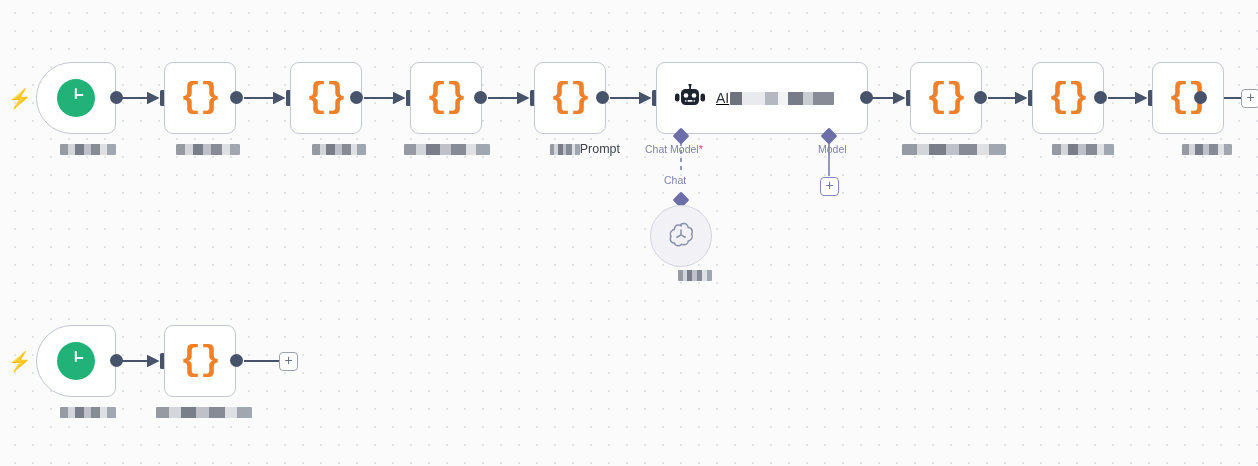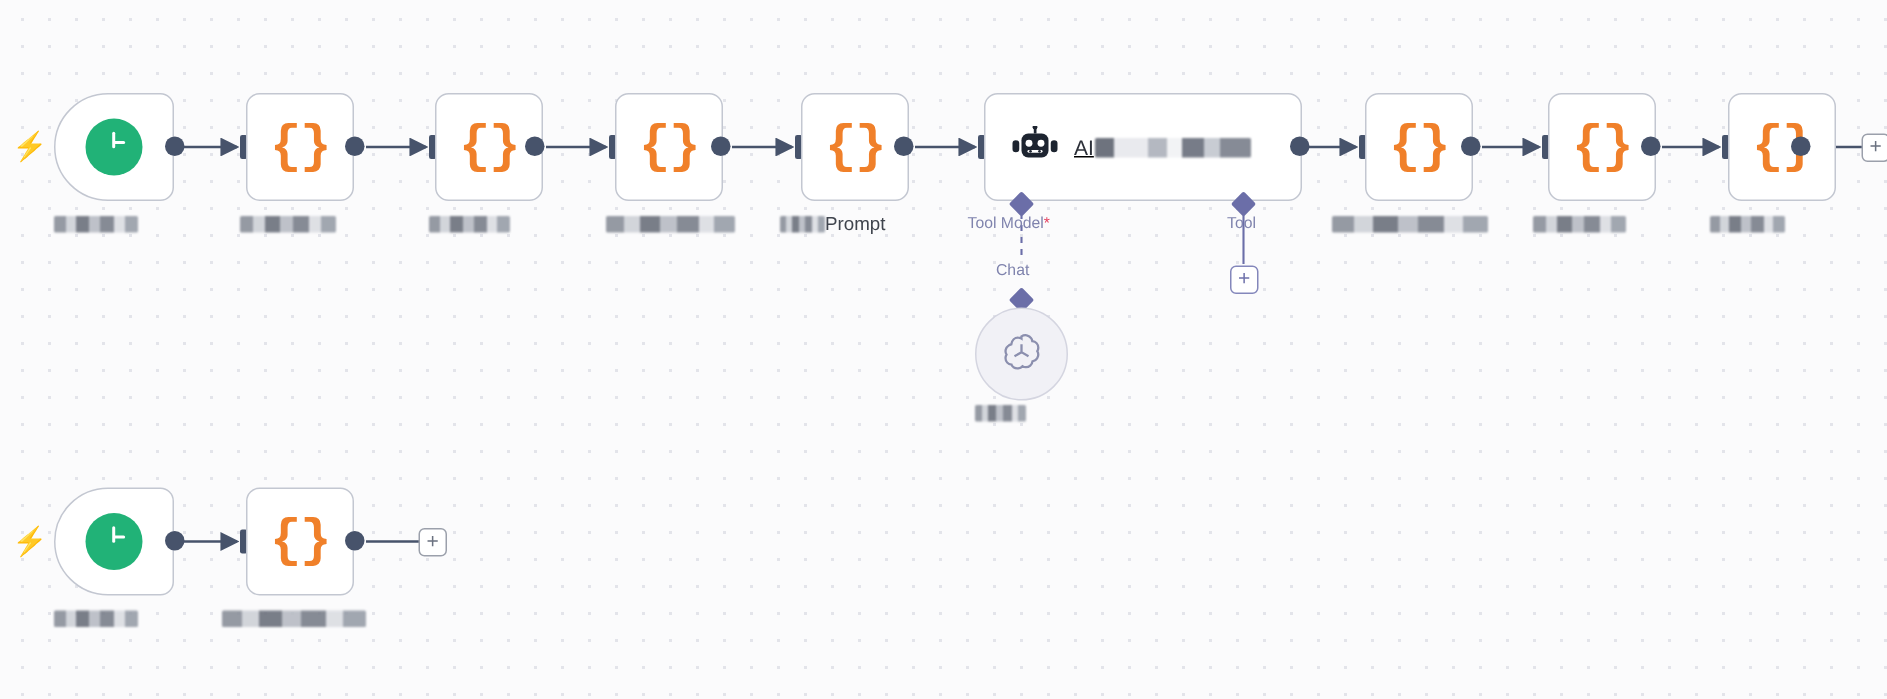--- a/index.html
+++ b/index.html
@@ -105,21 +105,21 @@
     font-size: 19px;
     line-height: 1;
   }
 
   
   .node-label {
     position: absolute;
     font-size: 12.5px;
     color: #3f444d;
     white-space: nowrap;
-    text-align: left;
+    text-align: right;
     line-height: 14px;
   }
 
   .redact {
     display: inline-block;
     vertical-align: middle;
     height: 11px;
     border-radius: 1px;
     background: linear-gradient(90deg,
         #8d929c 0%, #8d929c 14%,
@@ -299,28 +299,28 @@
     </svg>
     <span class="agent-title">
       <span>AI</span>
       <span class="agent-redact"></span>
     </span>
   </div>
   <span class="port-out" style="left:860px; top:91px;"></span>
 
   <span class="diamond" style="left:675px; top:130px;"></span>
   <div class="sub-label" style="left:645px; top:143px;">
-    <span>Tool Model</span><span class="req-star">*</span>
+    <span>Chat Model</span><span class="req-star">*</span>
   </div>
   <div class="sub-label" style="left:664px; top:174px;">Chat</div>
 
   <span class="diamond" style="left:675px; top:194px;"></span>
 
   <span class="diamond" style="left:823px; top:130px;"></span>
-  <div class="sub-label" style="left:818px; top:143px;">Tool</div>
+  <div class="sub-label" style="left:818px; top:143px;">Model</div>
   <div class="plus-btn plus-purple" style="left:820px; top:177px;">+</div>
 
   <div class="node node-circle" style="left:650px; top:205px;">
     <svg class="icon-openai" viewBox="0 0 24 24">
       <path fill="none" stroke="#8b8fae" stroke-width="1.15" d="M12 3.2c1.6-1.1 3.8-.7 4.9 1 .3.4.4.9.5 1.4 1.7.2 3 1.6 3 3.3 0 .6-.2 1.2-.5 1.7.9 1.5.5 3.5-1 4.5-.4.3-.9.5-1.4.6-.2 1.7-1.7 3-3.4 2.9-.6 0-1.1-.2-1.6-.5-1.1 1.3-3.1 1.5-4.5.5-.4-.3-.8-.8-1-1.3-1.7-.2-3-1.6-3-3.3 0-.6.2-1.2.5-1.7-.9-1.5-.5-3.5 1-4.5.4-.3.9-.5 1.4-.6C7.2 5 8.7 3.7 10.4 3.8c.6 0 1.1.2 1.6.5z"></path>
       <path fill="none" stroke="#8b8fae" stroke-width="1.15" d="M12 7.1v4l3.5 2M12 11.1l-3.5 2M12 11.1V7.1"></path>
     </svg>
   </div>
   <div class="node-label" style="left:650px; top:268px; width:62px;">
     <span class="redact" style="width:34px;"></span>

